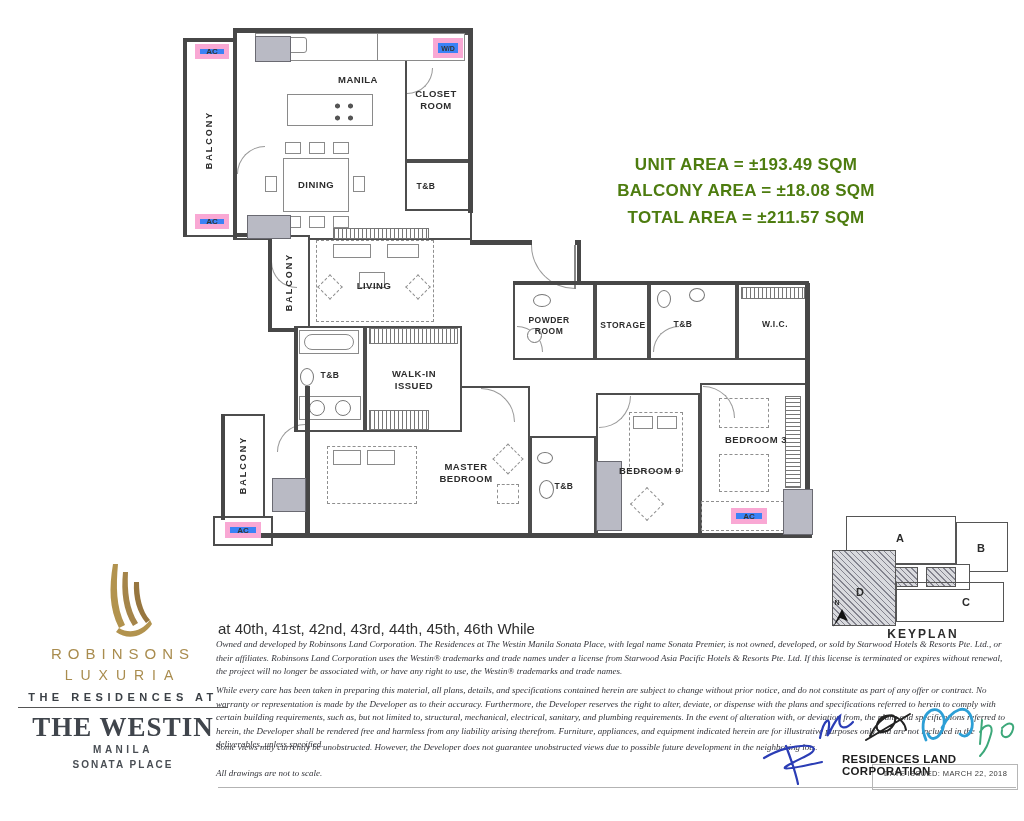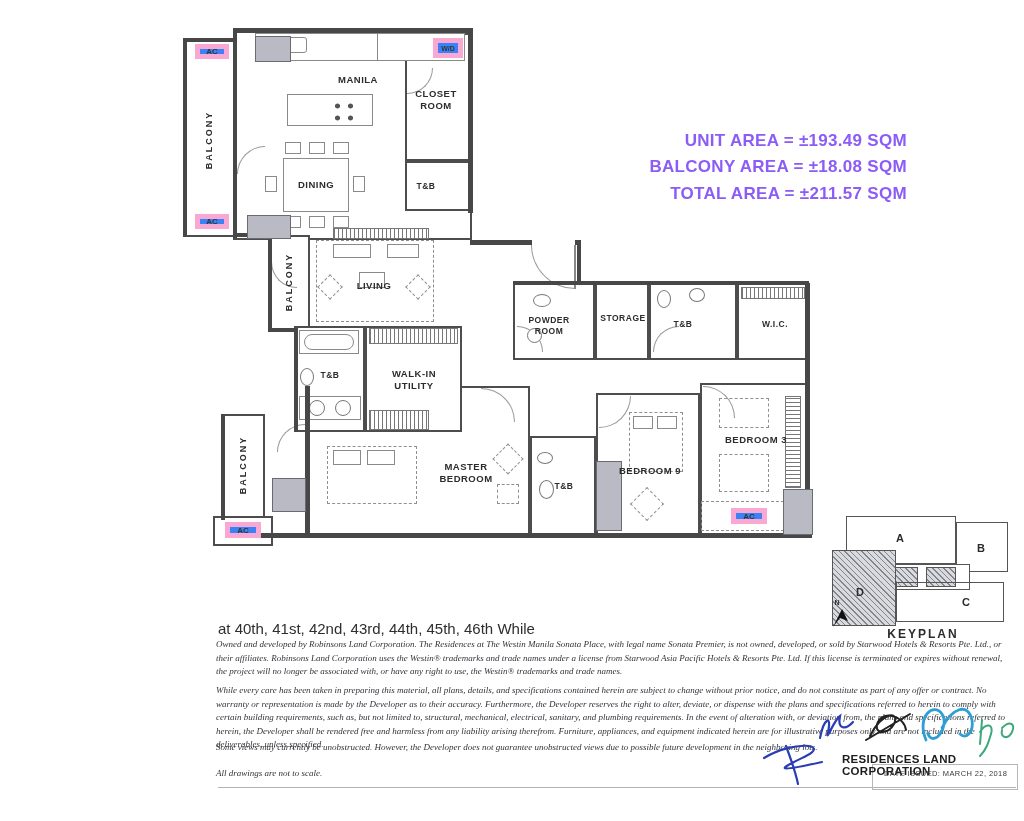--- a/index.html
+++ b/index.html
@@ -28,22 +28,22 @@
   .rlabel{z-index:8;font:600 9.5px "Liberation Sans",sans-serif;color:#2c2c2c;
           letter-spacing:.5px;text-align:center;white-space:pre-line;line-height:1.25;
           transform:translate(-50%,-50%);width:max-content;}
   .sm{font-size:8.5px;}
   .vlabel{z-index:8;font:600 9px "Liberation Sans",sans-serif;color:#2c2c2c;letter-spacing:2px;
           writing-mode:vertical-rl;transform:translate(-50%,-50%) rotate(180deg);width:max-content;}
   .acbox{border:5px solid #f9a8d4;background:#3b82f6;z-index:8;display:flex;align-items:center;
          justify-content:center;font:700 8px "Liberation Sans",sans-serif;color:#333;}
   .leaf{background:#888;z-index:3;}
   
-  .area-info{position:absolute;left:585px;top:128px;width:322px;text-align:right;
-             font:600 17px "Liberation Sans",sans-serif;color:#8b5cf6;line-height:1.55;
+  .area-info{position:absolute;left:585px;top:152px;width:322px;text-align:center;
+             font:600 17px "Liberation Sans",sans-serif;color:#4d7c0f;line-height:1.55;
              letter-spacing:.3px;}
   
   .keyplan{position:absolute;left:830px;top:506px;width:186px;height:142px;}
   .keyplan *{position:absolute;box-sizing:border-box;}
   .kroom{border:1.5px solid #555;background:#fff;}
   .khatch{border:1px solid #555;
           background:#d9dade repeating-linear-gradient(45deg,#84848f 0 1px,transparent 1px 4px);}
   .klabel{font:600 11px "Liberation Sans",sans-serif;color:#2b2b2b;transform:translate(-50%,-50%);z-index:5;}
   
   .brand-txt{position:absolute;text-align:center;width:210px;left:3px;}
@@ -191,24 +191,24 @@
     <div class="rlabel" style="left:175px;top:52px">MANILA</div>
     <div class="rlabel" style="left:133px;top:157px">DINING</div>
     <div class="rlabel" style="left:253px;top:72px">CLOSET
 ROOM</div>
     <div class="rlabel sm" style="left:243px;top:158px">T&amp;B</div>
     <div class="vlabel" style="left:26px;top:112px">BALCONY</div>
     <div class="rlabel" style="left:191px;top:258px">LIVING</div>
     <div class="vlabel" style="left:106px;top:254px">BALCONY</div>
     <div class="rlabel sm" style="left:147px;top:347px">T&amp;B</div>
     <div class="rlabel" style="left:231px;top:352px">WALK-IN
-UTILITY</div>
+ISSUED</div>
     <div class="rlabel sm" style="left:366px;top:298px">POWDER
 ROOM</div>
-    <div class="rlabel sm" style="left:440px;top:290px">STORAGE</div>
+    <div class="rlabel sm" style="left:440px;top:297px">STORAGE</div>
     <div class="rlabel sm" style="left:500px;top:296px">T&amp;B</div>
     <div class="rlabel sm" style="left:592px;top:296px">W.I.C.</div>
     <div class="rlabel" style="left:283px;top:445px">MASTER
 BEDROOM</div>
     <div class="vlabel" style="left:60px;top:437px">BALCONY</div>
     <div class="rlabel sm" style="left:381px;top:458px">T&amp;B</div>
     <div class="rlabel" style="left:467px;top:443px">BEDROOM 9</div>
     <div class="rlabel" style="left:573px;top:412px">BEDROOM 3</div>
 
     <div class="acbox" style="left:12px;top:16px;width:34px;height:15px">AC</div>
@@ -236,20 +236,35 @@
     <div class="klabel" style="left:151px;top:42px">B</div>
     <div class="klabel" style="left:136px;top:96px">C</div>
     <div class="klabel" style="left:30px;top:86px;font-weight:700">D</div>
     <div class="klabel" style="left:7px;top:96px;font-size:7px">N</div>
     <svg style="left:0;top:100px" width="22" height="24" viewBox="0 0 22 24">
       <polygon points="3,21 12,3 18,15 10,12" fill="#111"></polygon>
     </svg>
     <div class="klabel" style="left:93px;top:128px;font-size:12px;letter-spacing:2px">KEYPLAN</div>
   </div>
 
+  <div class="abs" style="left:15px;top:560px;width:216px;height:225px">
+    <svg class="abs" style="left:74px;top:4px" width="64" height="76" viewBox="0 0 64 76">
+      <path d="M24,0 C20,24 20,44 30,64 L36,61 C27,43 27,22 29,0 Z" fill="#b2934e"></path>
+      <path d="M34,8 C32,28 34,46 44,62 L49,59 C40,45 38,27 39,8 Z" fill="#a5854a"></path>
+      <path d="M45,18 C44,34 48,48 57,59 L61,56 C53,47 50,33 50,18 Z" fill="#97763f"></path>
+      <path d="M30,64 C40,70 52,68 61,56 L63,60 C54,74 38,76 27,68 Z" fill="#b2934e"></path>
+    </svg>
+    <div class="brand-txt gold1" style="top:85px">ROBINSONS</div>
+    <div class="brand-txt gold2" style="top:107px">LUXURIA</div>
+    <div class="brand-txt resat" style="top:131px">THE RESIDENCES AT</div>
+    <div class="abs" style="left:3px;top:147px;width:210px;height:1px;background:#555"></div>
+    <div class="brand-txt westin" style="top:152px">THE WESTIN</div>
+    <div class="brand-txt manila" style="top:184px">MANILA</div>
+    <div class="brand-txt sonata" style="top:199px">SONATA PLACE</div>
+  </div>
 
   <div class="floors">at 40th, 41st, 42nd, 43rd, 44th, 45th, 46th While</div>
   <div class="legal" style="top:638px;width:795px">Owned and developed by Robinsons Land Corporation. The Residences at The Westin Manila Sonata Place, with legal name Sonata Premier, is not owned, developed, or sold by Starwood Hotels &amp; Resorts Pte. Ltd., or their affiliates. Robinsons Land Corporation uses the Westin® trademarks and trade names under a license from Starwood Asia Pacific Hotels &amp; Resorts Pte. Ltd. If this license is terminated or expires without renewal, the project will no longer be associated with, or have any right to use, the Westin® trademarks and trade names.</div>
   <div class="legal" style="top:684px;width:795px">While every care has been taken in preparing this material, all plans, details, and specifications contained herein are subject to change without prior notice, and do not constitute as part of any offer or contract. No warranty or representation is made by the Developer as to their accuracy. Furthermore, the Developer reserves the right to alter, deviate, or dispense with the plans and specifications referred to herein to comply with certain building requirements, such as, but not limited to, structural, mechanical, electrical, sanitary, and plumbing requirements. In the event of alteration with, or deviation from, the plans and specifications referred to herein, the Developer shall be rendered free and harmless from any liability arising therefrom. Furniture, appliances, and equipment indicated herein are for illustrative purposes only and are not included in the deliverables, unless specified.</div>
   <div class="legal" style="top:741px;width:650px">Some views may currently be unobstructed. However, the Developer does not guarantee unobstructed views due to possible future development in the neighboring lots.</div>
   <div class="legal" style="top:767px;width:400px">All drawings are not to scale.</div>
 
   <div class="hline" style="left:218px;top:787px;width:798px;height:1px"></div>
   <div class="datebox"></div>
   <div class="company">RESIDENCES LAND CORPORATION</div>

